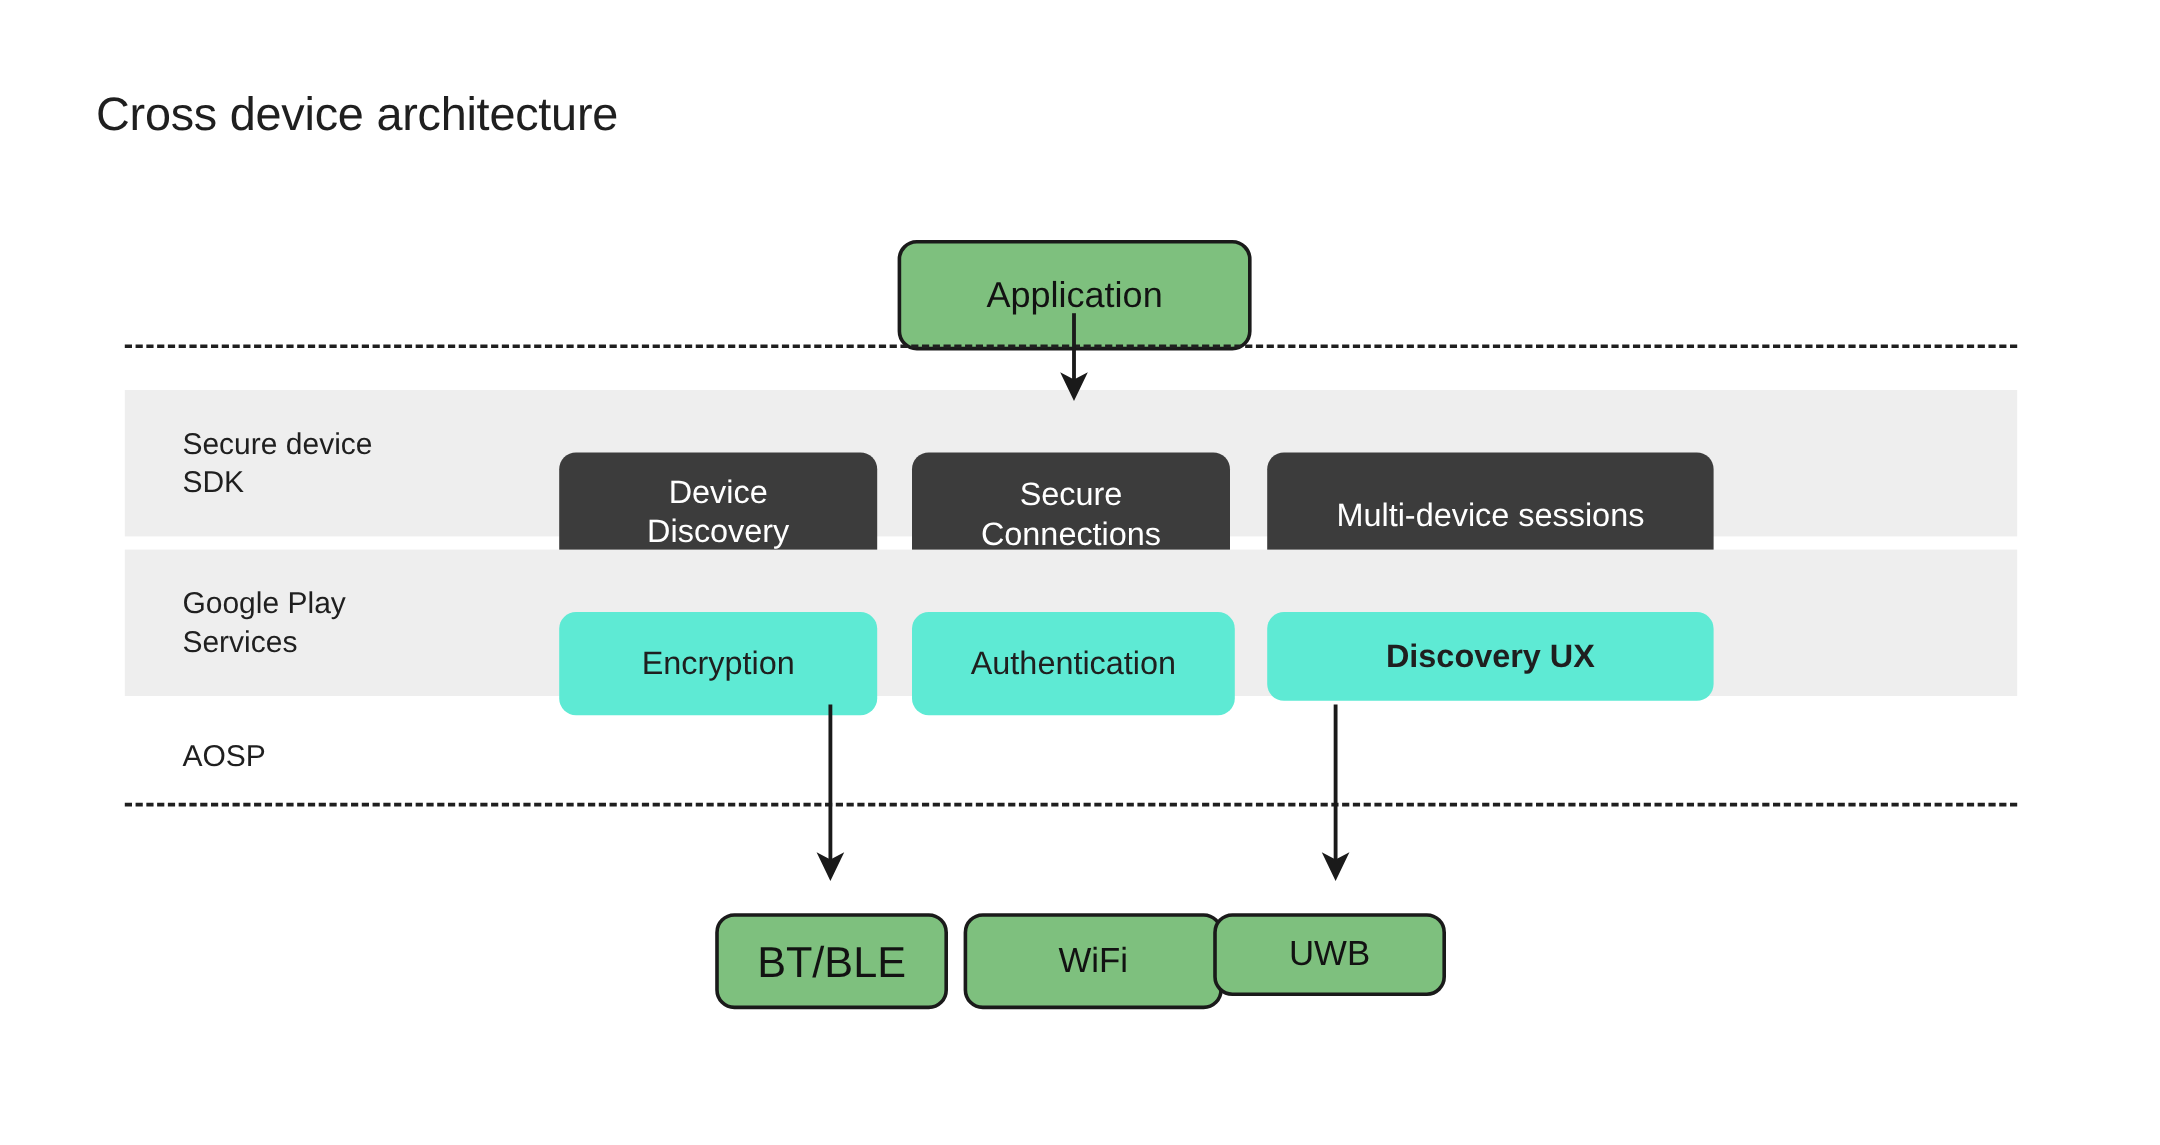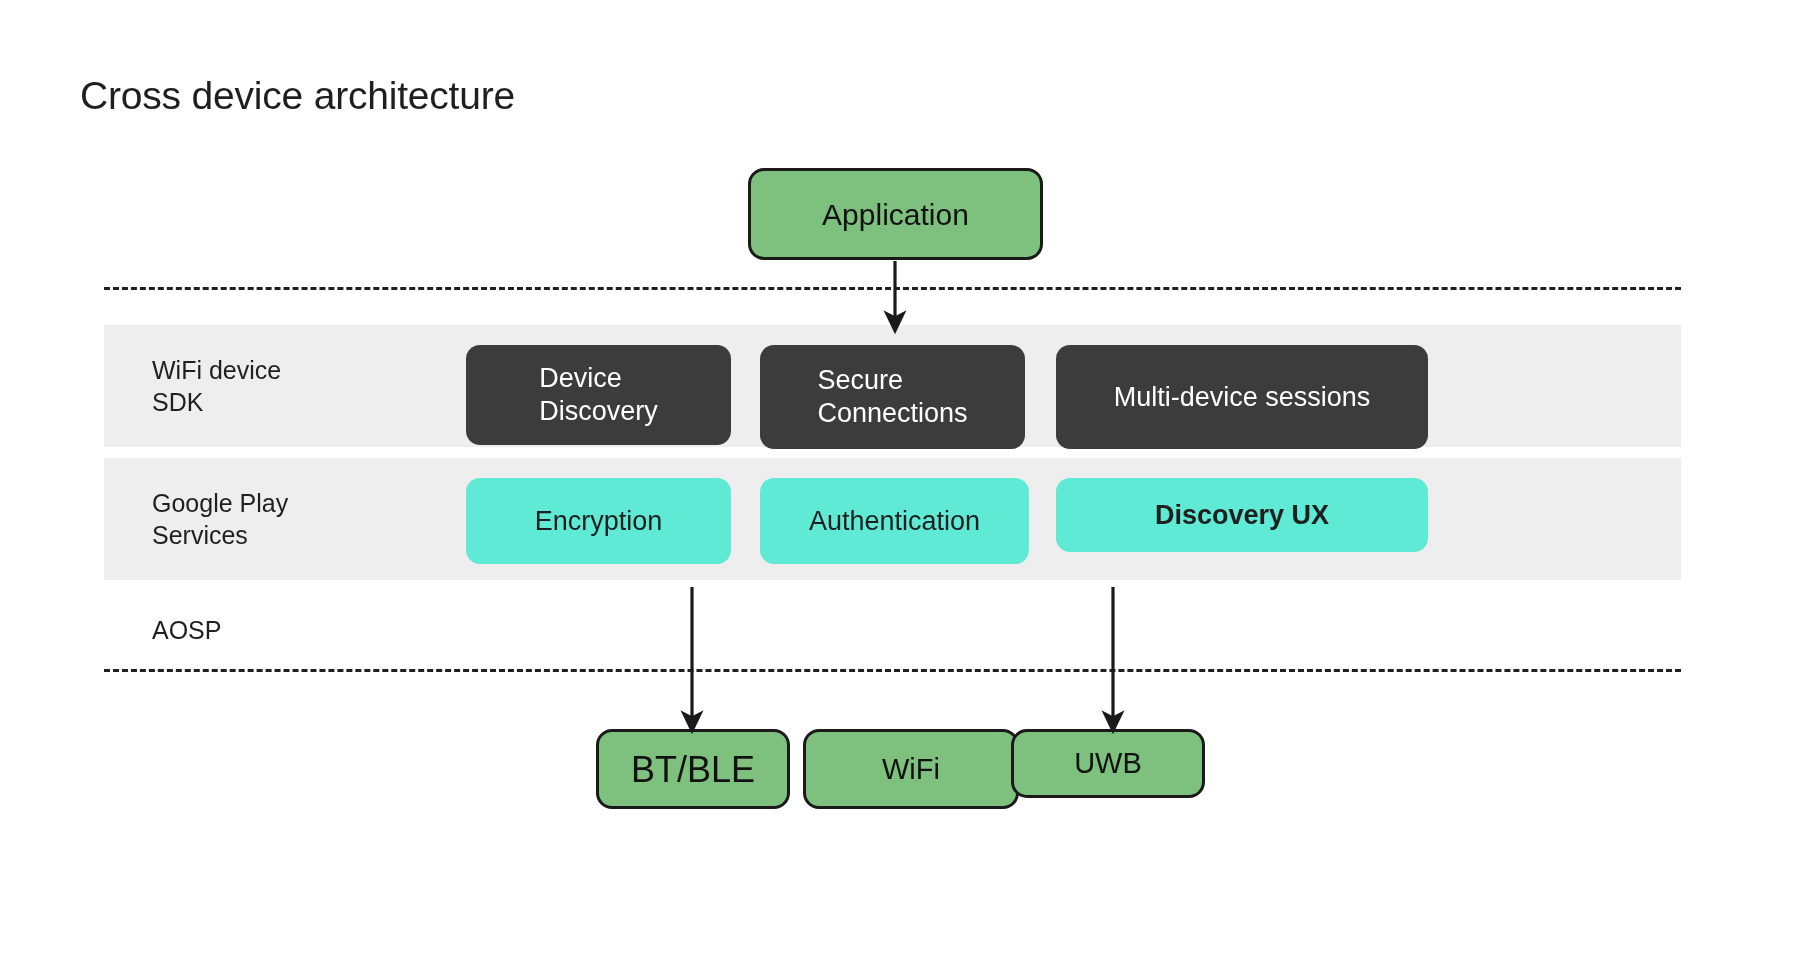--- a/index.html
+++ b/index.html
@@ -72,25 +72,27 @@
     color: #1f1f1f;
     white-space: nowrap;
   }
 
   
   .chip {
     position: absolute;
     display: flex;
     align-items: center;
     justify-content: center;
+    text-align: center;
     border-radius: 14px;
     font-size: 27px;
     line-height: 33px;
     white-space: pre-line;
     padding: 0 14px;
+    margin-top: 32px;
   }
 
   .chip.dark {
     background: #3c3c3c;
     color: #ffffff;
   }
   .chip.amber {
     background: #5eead4;
     color: #1f1f1f;
   }
@@ -135,21 +137,21 @@
 
 <div id="stage">
 
   <div class="page-title">Cross device architecture</div>
 
   <div class="chip green" id="chip-application">Application</div>
 
   <div class="dashed-line" id="dashed-top"></div>
 
   <div class="layer-band" id="band-sdk">
-    <div class="band-label">WiFi device
+    <div class="band-label">Secure device
 SDK</div>
   </div>
 
   <div class="chip dark" id="chip-device-discovery">Device
 Discovery</div>
   <div class="chip dark" id="chip-multi-device">Multi-device sessions</div>
   <div class="chip dark" id="chip-secure-connections">Secure
 Connections</div>
 
   <div class="layer-band" id="band-gps">

